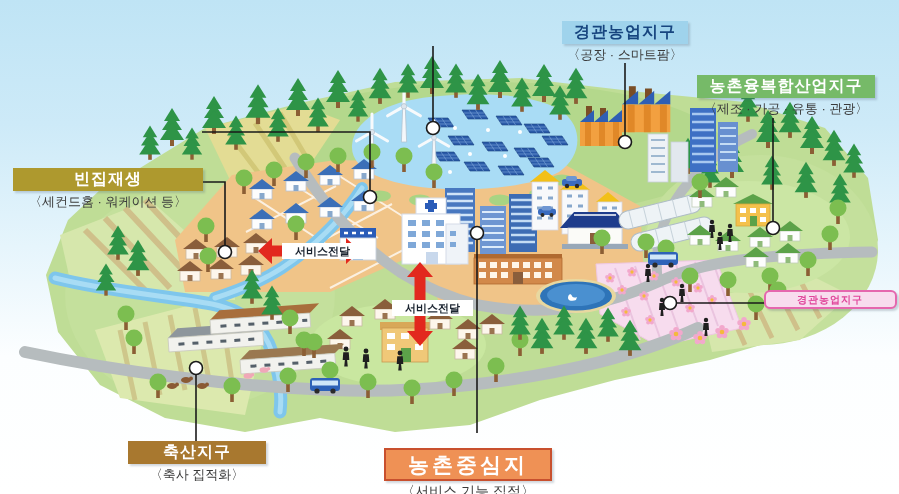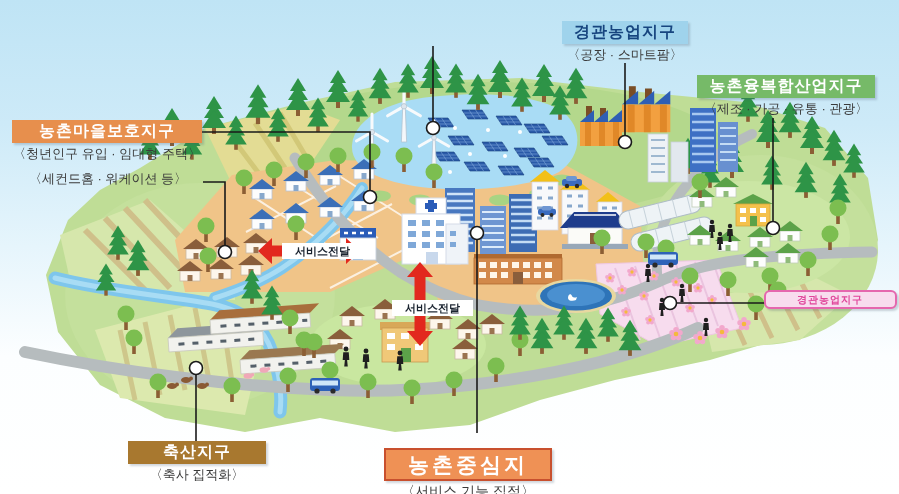--- a/index.html
+++ b/index.html
@@ -558,25 +558,22 @@
 </svg>
 
 <div class="map-label" id="lbl-industry">
   <div class="label-box" style="background: rgb(159, 211, 236); color: rgb(23, 69, 127);">경관농업지구</div>
   <div class="label-sub">〈공장 · 스마트팜〉</div>
 </div>
 <div class="map-label" id="lbl-convergence">
   <div class="label-box" style="background: rgb(118, 186, 104); color: rgb(255, 255, 255);">농촌융복합산업지구</div>
   <div class="label-sub">〈제조 · 가공 · 유통 · 관광〉</div>
 </div>
-<div class="map-label" id="lbl-village">
-  <div class="label-box" style="background: rgb(231, 143, 77); color: rgb(255, 255, 255);">농촌마을보호지구</div>
-  <div class="label-sub">〈청년인구 유입 · 임대형 주택〉</div>
-</div>
 <div class="map-label" id="lbl-vacant">
+  <div class="label-box" style="background: rgb(174, 153, 46); color: rgb(255, 255, 255);">빈집재생</div>
   <div class="label-sub">〈세컨드홈 · 워케이션 등〉</div>
 </div>
 <div class="map-label" id="lbl-livestock">
   <div class="label-box" style="background: rgb(168, 120, 47); color: rgb(255, 255, 255);">축산지구</div>
   <div class="label-sub">〈축사 집적화〉</div>
 </div>
 <div class="map-label" id="lbl-center">
   <div class="label-box" style="background: rgb(239, 145, 85); color: rgb(255, 255, 255); border: 2px solid rgb(200, 80, 46);">농촌중심지</div>
   <div class="label-sub">〈서비스 기능 집적〉</div>
 </div>

